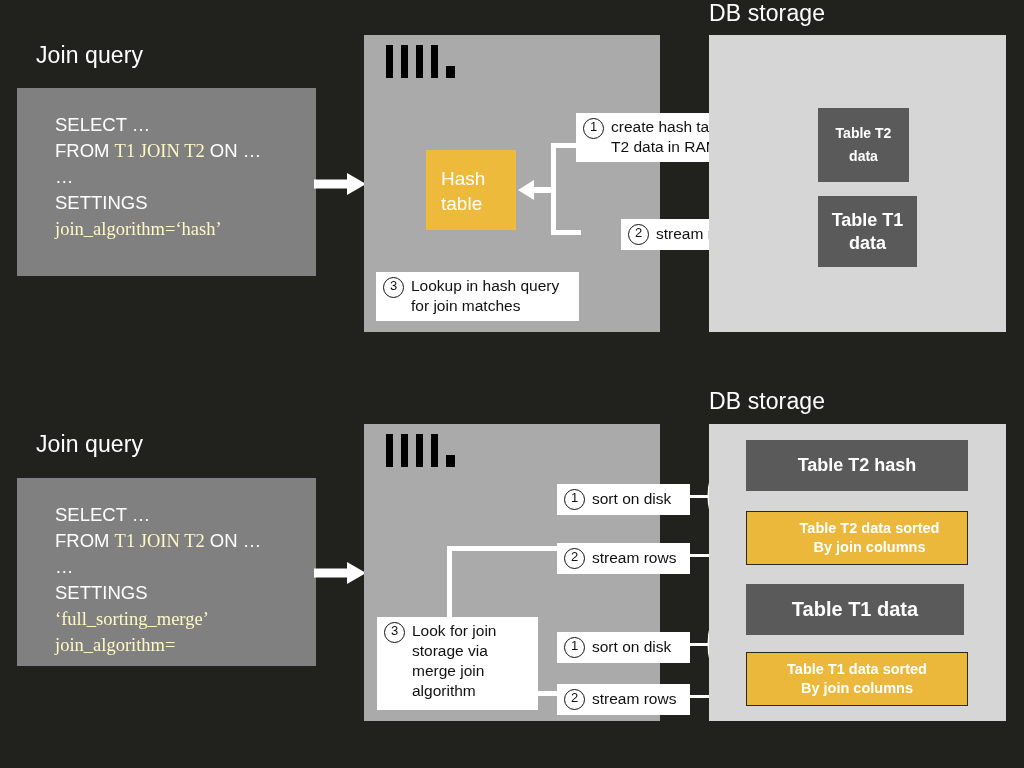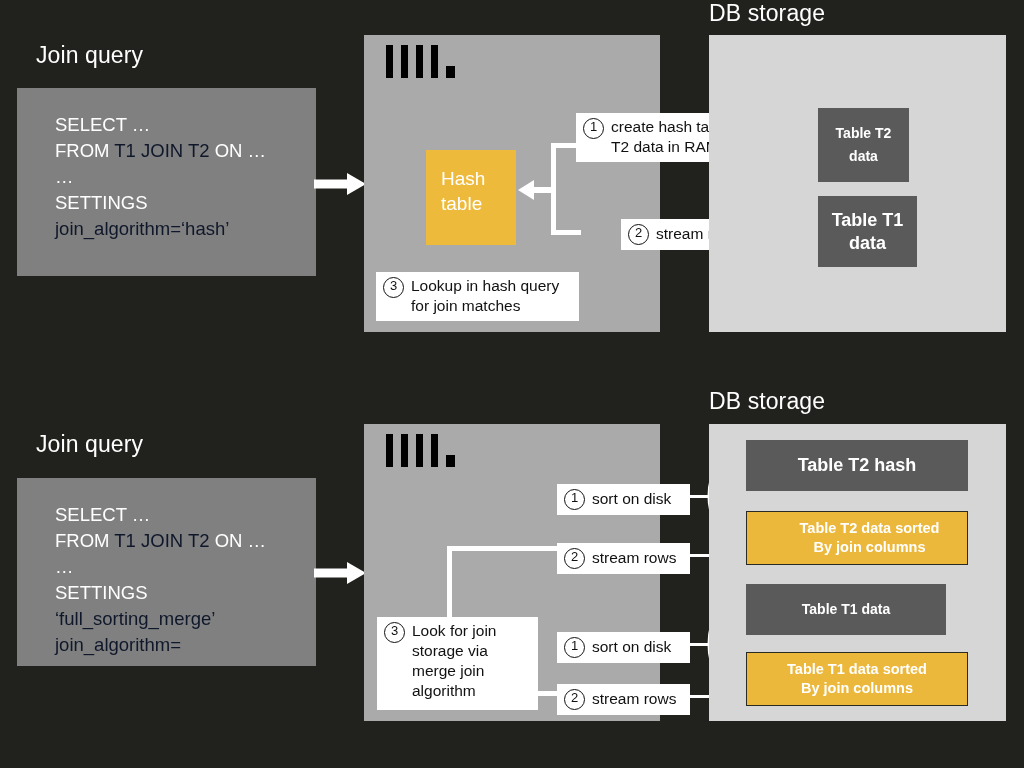--- a/index.html
+++ b/index.html
@@ -26,21 +26,21 @@
 
   
   .query-box{
     background:#808080;
     color:#ffffff;
     font-size:18.5px;
     line-height:26px;
     padding:24px 22px 22px 38px;
   }
   .query-box .kw{color:#ffffff;}
-  .query-box .hl{color:#0f172a;}
+  .query-box .hl{color:#fef9c3;font-family:Liberation Serif, serif;}
   .query-line{white-space:nowrap;}
   .query-line.small{letter-spacing:1px;}
 
   
   .engine-panel{background:#aaaaaa;}
   .storage-panel{background:#d6d6d6;}
 
   
   .ch-logo{ }
   .ch-bar{position:absolute;background:#000000;width:7px;height:33px;top:0;}
@@ -133,21 +133,21 @@
 
     <div class="abs ch-logo" style="left:22px;top:10px;width:72px;height:46px;">
       <div class="ch-bar" style="left:0px;"></div>
       <div class="ch-bar" style="left:15px;"></div>
       <div class="ch-bar" style="left:30px;"></div>
       <div class="ch-bar" style="left:45px;"></div>
       <div class="ch-dot" style="left:60px;top:21px;"></div>
     </div>
   </div>
 
-  <div class="abs hash-box" style="left:426px;top:150px;width:90px;height:95px;">Hash<br>table</div>
+  <div class="abs hash-box" style="left:426px;top:150px;width:90px;height:80px;">Hash<br>table</div>
 
   <div class="abs wline" style="left:551px;top:143px;width:5px;height:92px;"></div>
   <div class="abs wline" style="left:551px;top:143px;width:30px;height:5px;"></div>
   <div class="abs wline" style="left:551px;top:230px;width:30px;height:5px;"></div>
   <svg class="conn" style="left:516px;top:179px;" width="40" height="22">
     <path d="M40,11 L16,11" stroke="#ffffff" stroke-width="6" fill="none"></path>
     <path d="M18,1 L2,11 L18,21 Z" fill="#ffffff"></path>
   </svg>
 
   <div class="abs wline" style="left:786px;top:142px;width:32px;height:3px;"></div>
@@ -250,17 +250,17 @@
     <span class="num">2</span>
     <span class="callout-text">stream rows</span>
   </div>
 
   <div class="abs storage-panel" style="left:709px;top:424px;width:297px;height:297px;"></div>
 
   <div class="abs tbl-dark" style="left:746px;top:440px;width:222px;height:51px;font-size:18px;">Table T2 hash</div>
 
   <div class="abs tbl-yellow" style="left:746px;top:511px;width:222px;height:54px;padding-left:25px;">Table T2 data sorted<br>By join columns</div>
 
-  <div class="abs tbl-dark" style="left:746px;top:584px;width:200px;height:51px;font-size:14px;">Table T1 data</div>
+  <div class="abs tbl-dark" style="left:746px;top:584px;width:218px;height:51px;font-size:20px;">Table T1 data</div>
 
   <div class="abs tbl-yellow" style="left:746px;top:652px;width:222px;height:54px;">Table T1 data sorted<br>By join columns</div>
 
 </div>
 
 </body></html>

